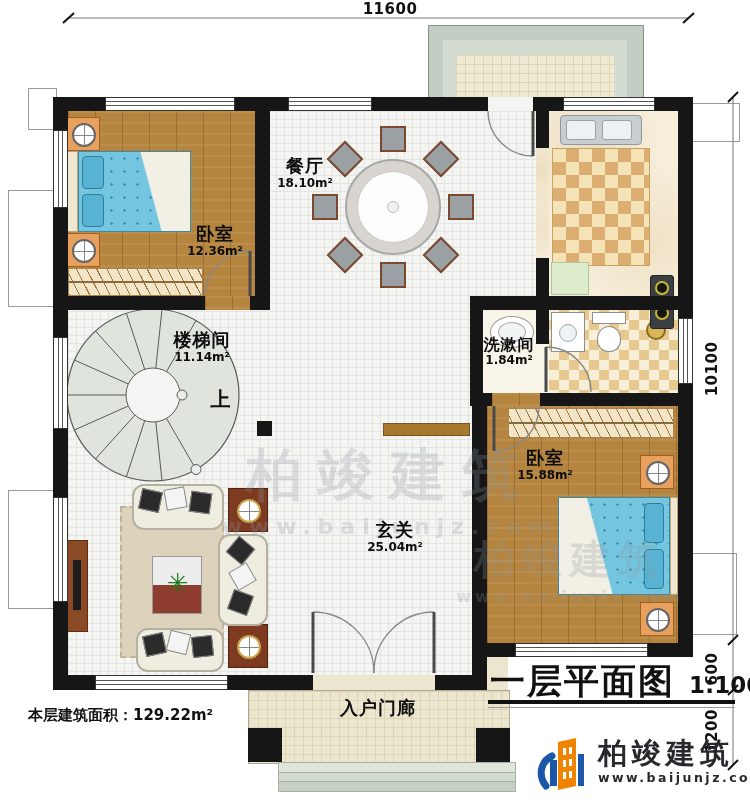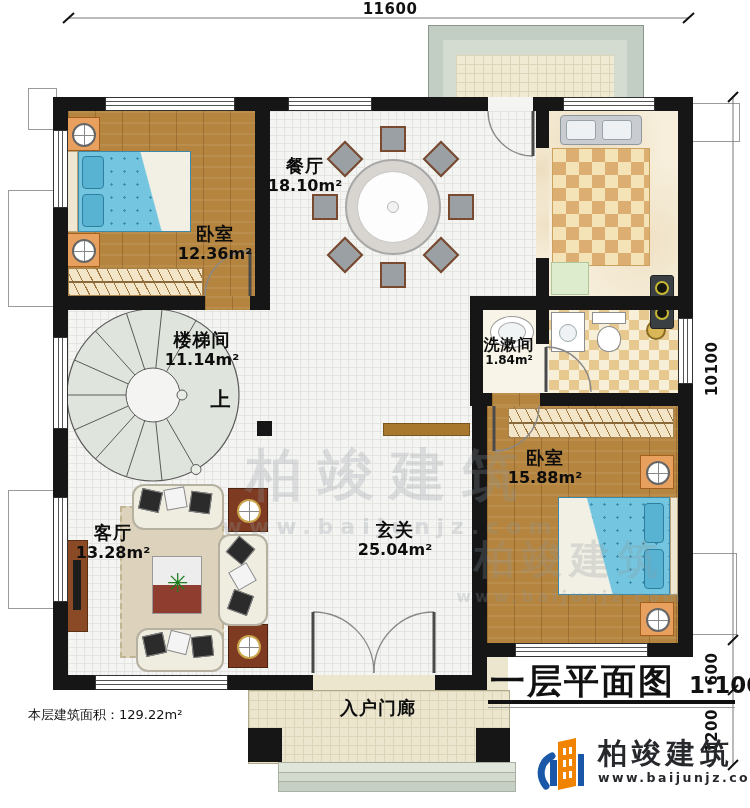--- a/index.html
+++ b/index.html
@@ -36,27 +36,27 @@
   .furn{position:absolute;z-index:22;box-sizing:border-box}
   .nightstand{background:#e8a05e;border:1px solid #a35f1d}
   .lamp{position:absolute;left:50%;top:50%;width:20px;height:20px;margin:-11px 0 0 -11px;border-radius:50%;
     background:#fff;border:2px solid #666;
     background-image:linear-gradient(#888,#888),linear-gradient(#888,#888);background-repeat:no-repeat;
     background-size:100% 1px,1px 100%;background-position:0 50%,50% 0}
   .cush{position:absolute;width:19px;height:19px;border:1px solid #888;z-index:24}
   .sofa{position:absolute;background:#efece0;border:2px solid #b5b0a0;border-radius:12px;z-index:23}
   .room-label{position:absolute;z-index:60;text-align:center;font-weight:bold;line-height:1.15;color:#0d0d0d}
   .room-label .rn{font-size:18px;letter-spacing:1px}
-  .room-label .ra{font-size:16px}
+  .room-label .ra{font-size:12px}
   .room-label.small .rn{font-size:16px}
   .room-label.small .ra{font-size:12px}
   .dim{position:absolute;z-index:70;font-size:15px;font-weight:bold;letter-spacing:.5px}
   .vdim{transform:rotate(-90deg);transform-origin:center}
   .wm{position:absolute;z-index:55;color:#8d98a0;font-weight:bold;text-align:center;pointer-events:none}
-  .stats{position:absolute;z-index:70;font-size:13px;font-weight:normal;line-height:26px;white-space:nowrap}
+  .stats{position:absolute;z-index:70;font-size:15px;font-weight:bold;line-height:26px;white-space:nowrap}
   .title-blk{position:absolute;z-index:70;white-space:nowrap}
   .title-blk .t{font-size:35px;font-weight:bold;letter-spacing:2px}
   .title-blk .s{font-size:23px;font-weight:bold;margin-left:14px}
   .rule1{position:absolute;z-index:70;background:#111;height:4px}
   .rule2{position:absolute;z-index:70;background:#9a9a9a;height:1px}
   .logo{position:absolute;z-index:70;display:flex;align-items:flex-start}
   .logo .txt{margin-left:8px}
   .logo .co{font-size:29px;font-weight:bold;letter-spacing:5px;color:#26282c;line-height:34px}
   .logo .web{font-size:12.5px;font-weight:bold;letter-spacing:2.5px;color:#26282c}
   svg.ovl{position:absolute;left:0;top:0;z-index:50;pointer-events:none}
@@ -289,24 +289,20 @@
     <div class="rn" style="font-size:20px">上</div>
   </div>
   <div class="room-label small" style="left:478px;top:336px;width:62px">
     <div class="rn">洗漱间</div>
     <div class="ra">1.84m²</div>
   </div>
   <div class="room-label" style="left:490px;top:448px;width:110px">
     <div class="rn">卧室</div>
     <div class="ra">15.88m²</div>
   </div>
-  <div class="room-label" style="left:60px;top:523px;width:106px">
-    <div class="rn">客厅</div>
-    <div class="ra">13.28m²</div>
-  </div>
   <div class="room-label" style="left:348px;top:520px;width:94px">
     <div class="rn">玄关</div>
     <div class="ra">25.04m²</div>
   </div>
   <div class="room-label" style="left:318px;top:698px;width:120px">
     <div class="rn">入户门廊</div>
   </div>
 
   <div class="dim" style="left:330px;top:0px;width:120px;text-align:center">11600</div>
   <div class="dim vdim" style="left:672px;top:360px;width:80px;text-align:center">10100</div>

